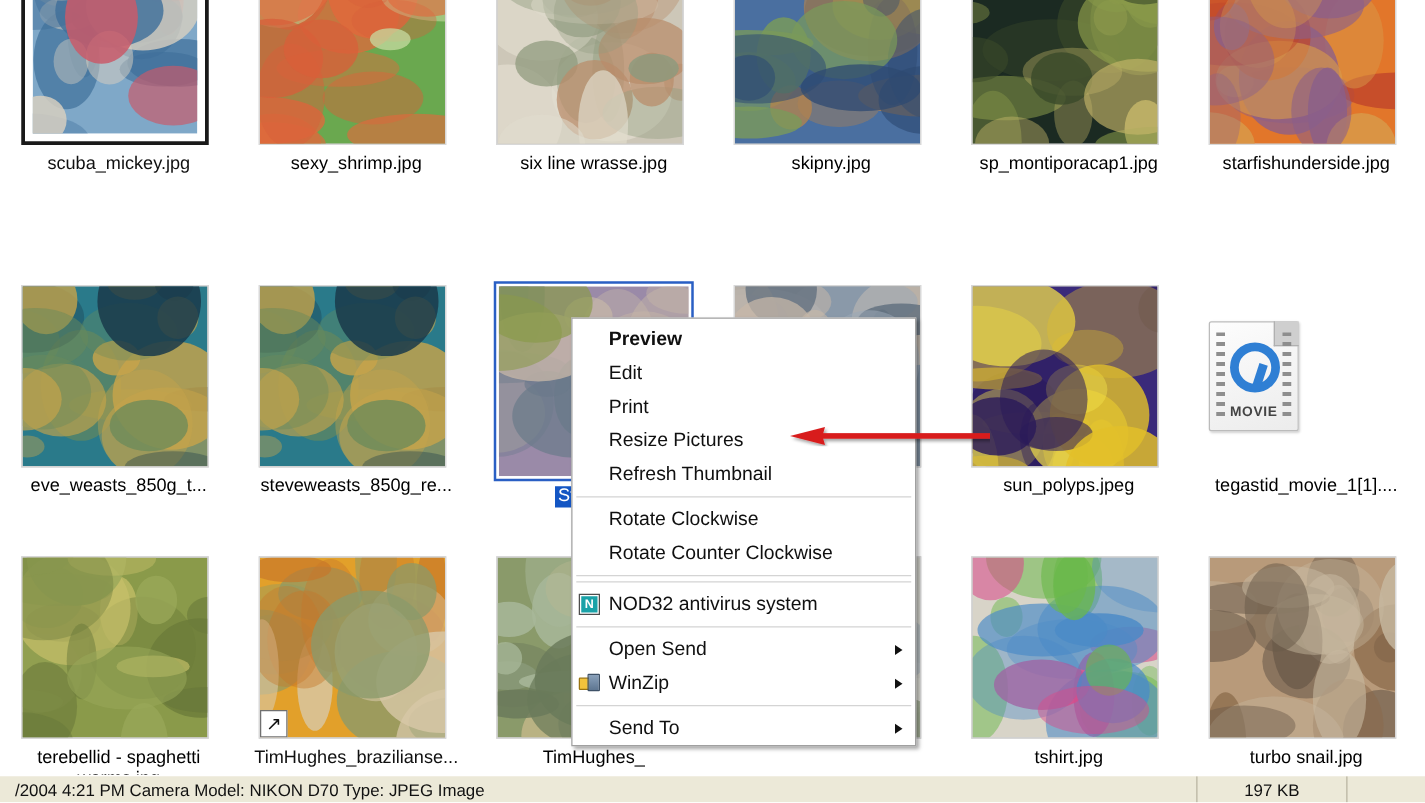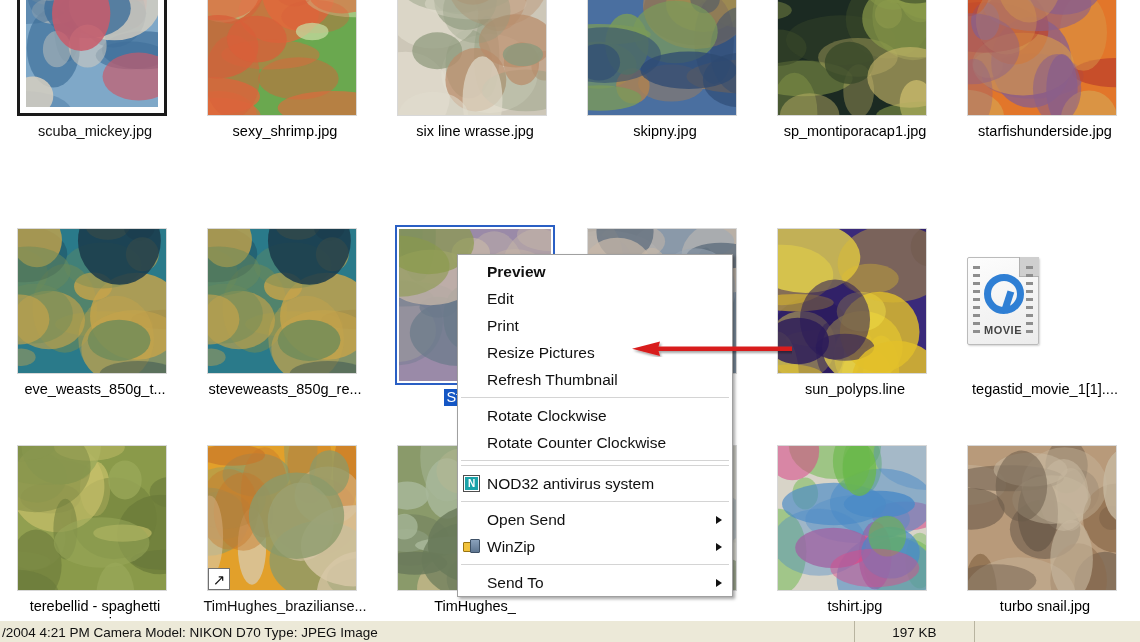--- a/index.html
+++ b/index.html
@@ -250,21 +250,21 @@
     overflow: hidden;
   }
   .sb-seg {
     height: 22px;
     line-height: 24px;
     padding: 0 6px;
     border-right: 1px solid #b8b4a0;
     overflow: hidden;
     white-space: nowrap;
   }
-  #sb-info { width: 855px; padding-left: 2px; }
+  #sb-info { width: 958px; padding-left: 12px; }
   #sb-size { width: 120px; text-align: center; }
   #sb-place { flex: 1; display: flex; align-items: center; gap: 6px; border-right: none; margin-top: 42px; }
   .pcicon {
     width: 14px; height: 12px;
     background: linear-gradient(#bfe3fb,#4b9fe0);
     border: 1px solid #2b6ea8;
     border-radius: 2px;
     flex: 0 0 auto;
   }
 </style>
@@ -620,21 +620,21 @@
                   <ellipse cx="68.7" cy="71.5" rx="26.9" ry="28.0" fill="#e2c02a" opacity="0.81"></ellipse>
                   <ellipse cx="8.2" cy="102.5" rx="22.9" ry="8.5" fill="#e2c02a" opacity="0.50"></ellipse>
                   <ellipse cx="45.2" cy="82.1" rx="19.8" ry="9.4" fill="#2a1a5a" opacity="0.54"></ellipse>
                   <ellipse cx="56.3" cy="57.3" rx="16.6" ry="13.8" fill="#f2e04a" opacity="0.46"></ellipse>
                   <ellipse cx="80.2" cy="104.4" rx="30.2" ry="26.8" fill="#e2c02a" opacity="0.84"></ellipse>
                   <ellipse cx="77.8" cy="24.0" rx="37.5" ry="27.1" fill="#e2c02a" opacity="0.38"></ellipse>
                   <ellipse cx="38.5" cy="62.9" rx="23.7" ry="27.8" fill="#2a1a5a" opacity="0.55"></ellipse>
                 </svg></div>
             </div>
           </div>
-          <div class="label">sun_polyps.line</div>
+          <div class="label">sun_polyps.jpeg</div>
         </div>
         <div class="cell">
           <div class="thumbwrap">
             <div class="movieicon">
               <span class="fold"></span>
               <span class="perf l"></span>
               <span class="perf r"></span>
               <span class="q"></span>
               <span class="mtext">MOVIE</span>
             </div>

